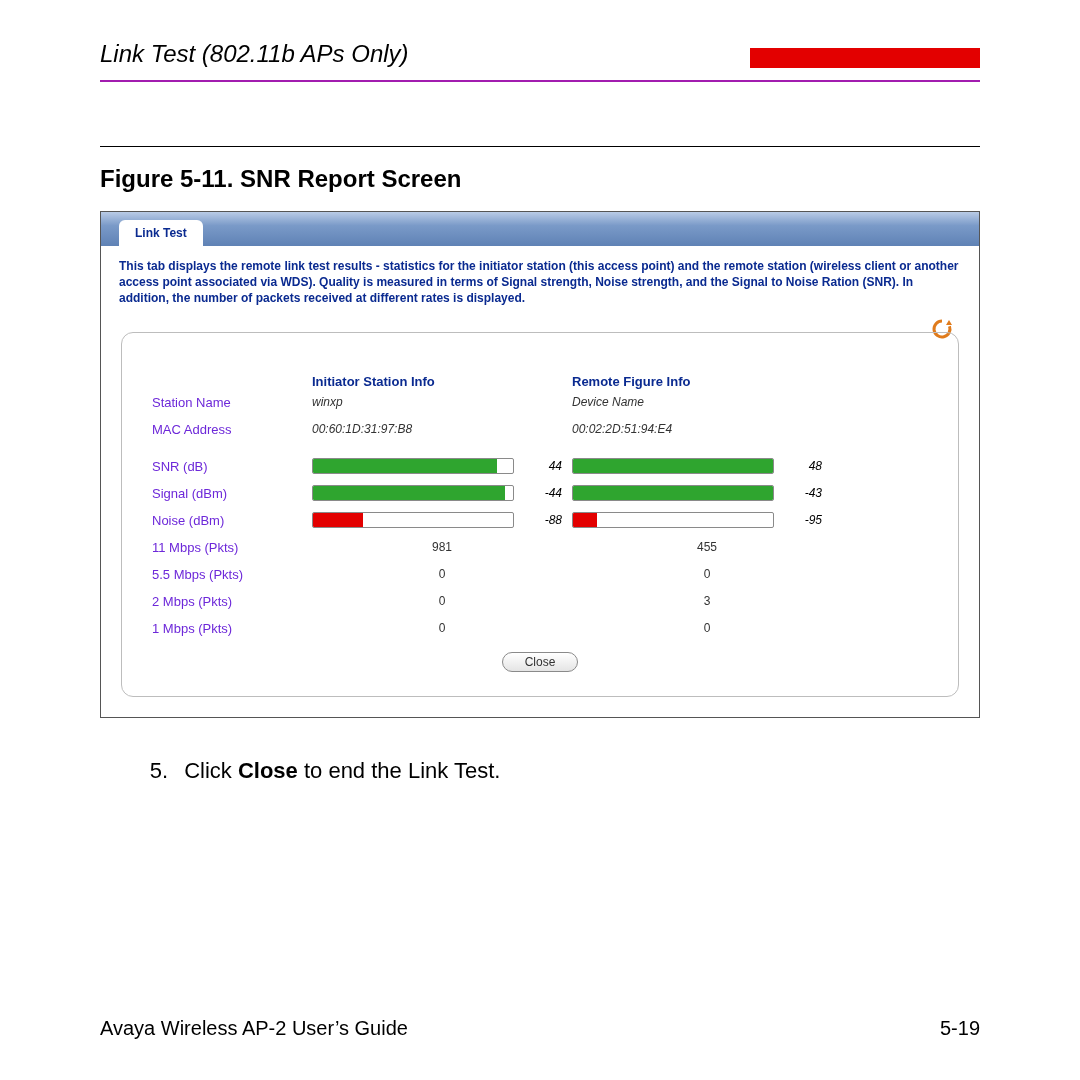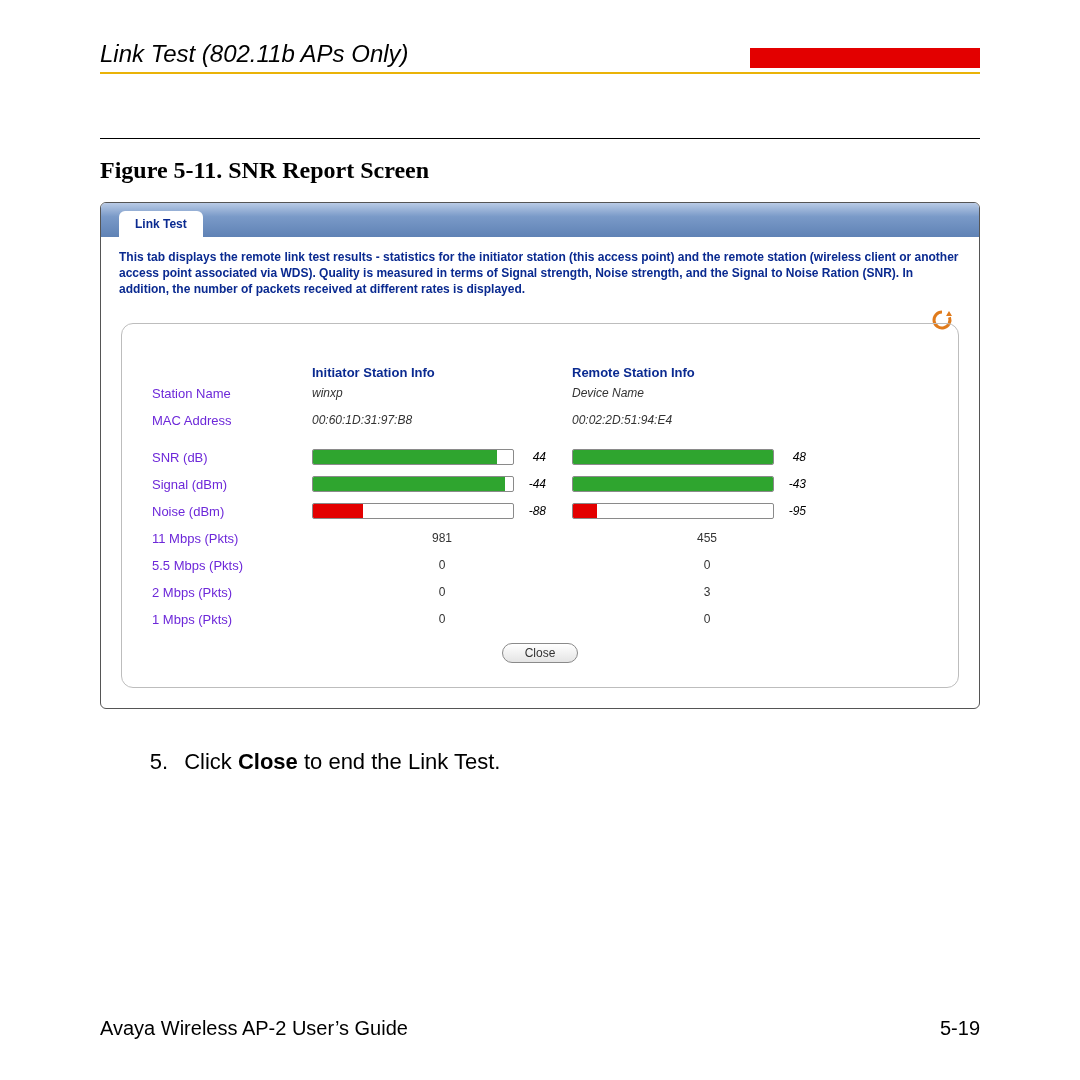--- a/index.html
+++ b/index.html
@@ -1,36 +1,36 @@
 <!DOCTYPE html>
 <html><head>
 <meta charset="utf-8">
 <style>
   html,body{margin:0;padding:0;background:#fff;font-family:Arial,Helvetica,sans-serif;color:#000;width:1080px}
   .page{box-sizing:border-box;width:1080px;min-height:1080px;padding:40px 100px 40px 100px;position:relative}
   
-  .hdr-row{display:flex;align-items:flex-end;justify-content:space-between;border-bottom:2px solid #eab308;padding-bottom:4px}
+  .hdr-row{display:flex;align-items:flex-end;justify-content:space-between;border-bottom:2px solid #a21caf;padding-bottom:12px}
   .hdr-title{font-style:italic;font-family:Arial,Helvetica,sans-serif;font-size:24px}
   .red-bar{width:230px;height:20px;background:#e30000}
   
   .caption-rule{border-top:1px solid #000;margin-top:64px}
-  .fig-cap{font-family:Liberation Serif, serif;font-weight:bold;font-size:24px;margin-top:18px;margin-bottom:18px}
+  .fig-cap{font-family:Liberation Sans, sans-serif;font-weight:bold;font-size:24px;margin-top:18px;margin-bottom:18px}
   
-  .shot{border:1px solid #555;border-radius:6px;background:#fff;overflow:hidden}
+  .shot{border:1px solid #555;border-radius:0;background:#fff;overflow:hidden}
   .tab-strip{height:34px;background:linear-gradient(#b9cbe6 0%,#7a9ac8 40%,#5f82b5 100%);position:relative}
   .tab-strip .tab{position:absolute;left:18px;bottom:0;background:#fff;border-top-left-radius:6px;border-top-right-radius:6px;padding:6px 16px;font-size:12px;color:#0a2a90;font-weight:bold}
   .desc{padding:12px 18px 4px 18px;font-size:12px;font-weight:bold;color:#0a2a90;line-height:1.35}
   .ring{position:absolute;right:26px;top:106px;width:24px;height:24px}
   .panel{margin:21px 20px 20px 20px;border:1px solid #bdbdbd;border-radius:12px;padding:41px 30px 24px 30px;position:relative}
   .cols{display:grid;grid-template-columns:160px 260px 270px;column-gap:0;align-items:center}
   .colhdr{font-weight:bold;color:#0a2a90;font-size:13px}
   .cell{font-size:12px;color:#333;padding:6px 0}
   .lbl{font-size:13px;color:#6d28d9;padding:6px 0}
   .it{font-style:italic}
-  .bar-wrap{display:flex;align-items:center;gap:0}
+  .bar-wrap{display:flex;align-items:center;gap:16px}
   .bar-track{flex:0 0 200px;height:14px;border:1px solid #8a8a8a;background:#fff;position:relative;border-radius:2px;overflow:hidden}
   .bar-fill{position:absolute;left:0;top:0;bottom:0}
   .green{background:#2fa52f}
   .red{background:#e30000}
   .bar-val{font-size:12px;font-style:italic;width:32px;text-align:right}
   .center-it{text-align:center}
   .close-wrap{text-align:center;margin-top:10px}
   .close-btn{display:inline-block;border:1px solid #8a8a8a;border-radius:12px;background:linear-gradient(#fff,#e4e4e4);padding:2px 22px;font-size:12px;color:#333}
   
   .step{margin-top:40px;font-size:22px}
@@ -64,21 +64,21 @@
 
       <svg class="ring" viewBox="0 0 24 24">
         <path d="M12 4a8 8 0 1 0 7.5 5.2" fill="none" stroke="#e07b1c" stroke-width="3"></path>
         <path d="M19 3 L22 8 L16 8 Z" fill="#e07b1c"></path>
       </svg>
 
       <div class="panel">
         <div class="cols">
           <div></div>
           <div class="colhdr">Initiator Station Info</div>
-          <div class="colhdr">Remote Station Info</div>
+          <div class="colhdr">Remote Figure Info</div>
 
           <div class="lbl">Station Name</div>
           <div class="cell it">winxp</div>
           <div class="cell it">Device Name</div>
 
           <div class="lbl">MAC Address</div>
           <div class="cell it">00:60:1D:31:97:B8</div>
           <div class="cell it">00:02:2D:51:94:E4</div>
 
           <div style="height:10px"></div>

